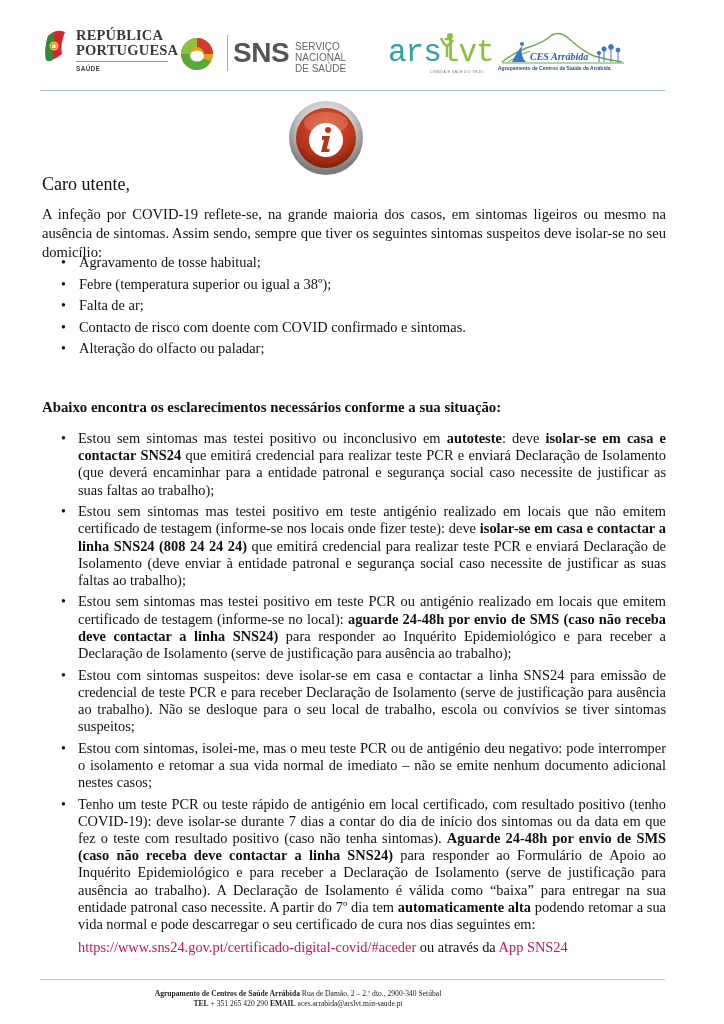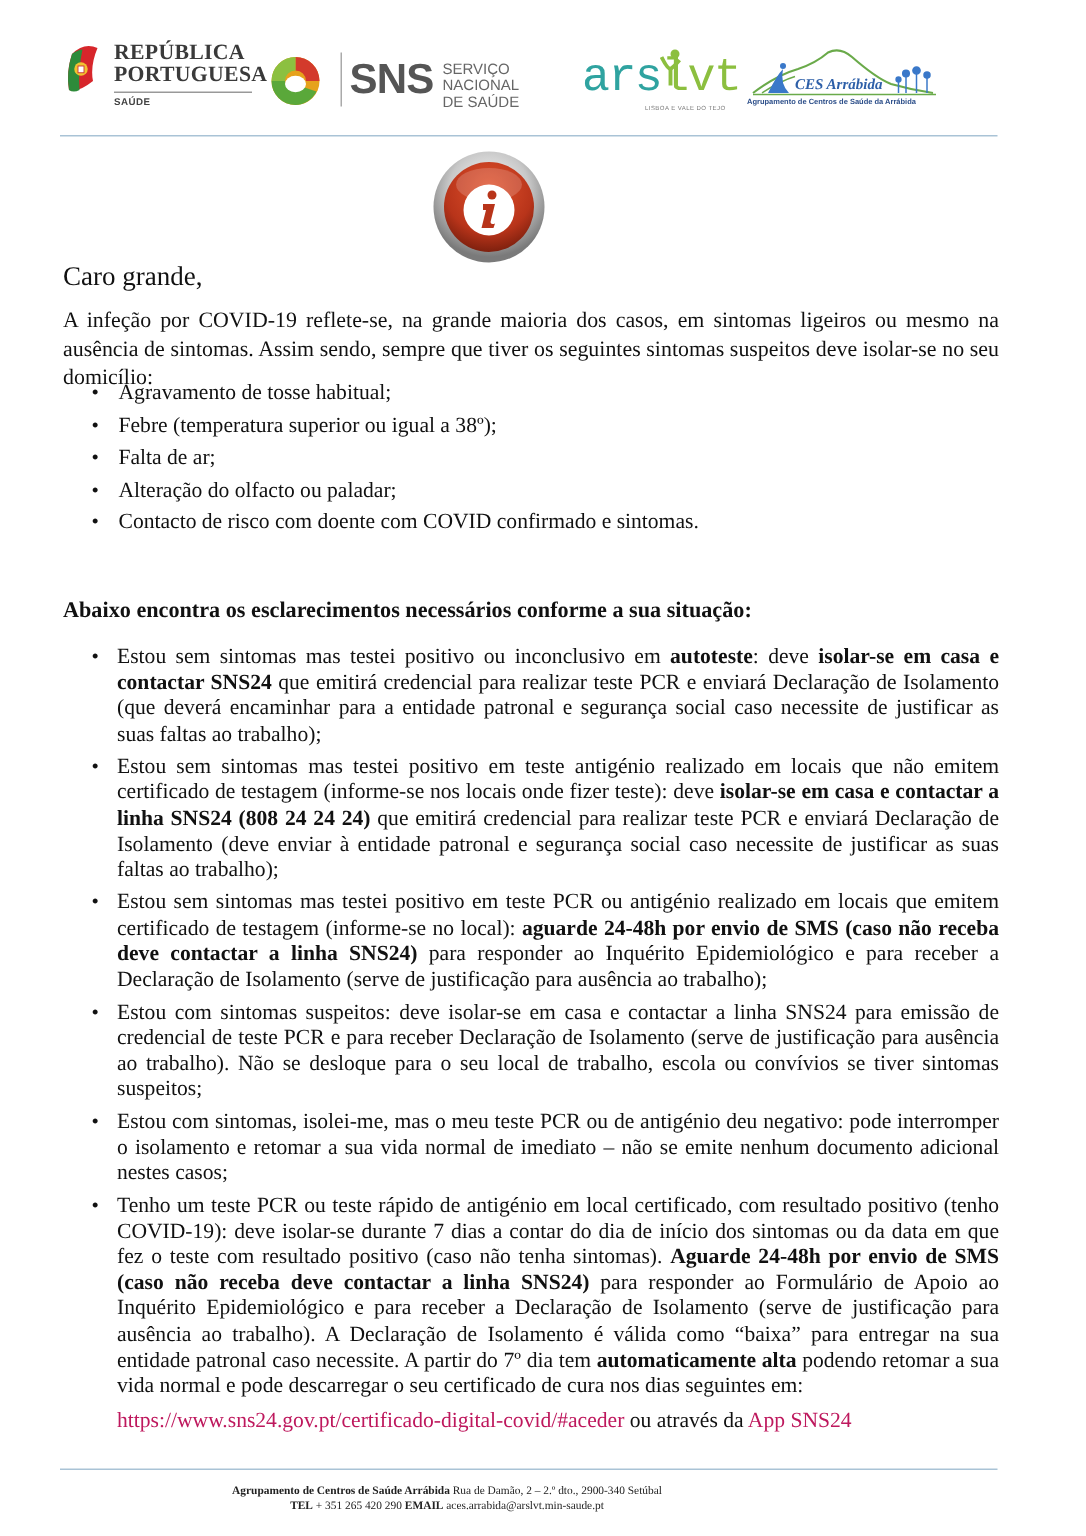--- a/index.html
+++ b/index.html
@@ -153,29 +153,29 @@
     </radialGradient>
   </defs>
   <circle cx="39" cy="39" r="37" fill="url(#ring)"></circle>
   <circle cx="39" cy="39" r="30" fill="url(#red)"></circle>
   <ellipse cx="39" cy="24" rx="22" ry="11" fill="#ffffff" opacity="0.18"></ellipse>
   <circle cx="39" cy="41" r="17" fill="#ffffff"></circle>
   <circle cx="41" cy="31" r="3" fill="#b8341a"></circle>
   <path d="M35 37 L43 37 L40 49 Q40 51 43 50 L42 53 L34 53 L37 41 L35 41Z" fill="#b8341a"></path>
 </svg>
 
-<div class="greeting">Caro grande,</div>
+<div class="greeting">Caro utente,</div>
 <div class="intro">A infeção por COVID-19 reflete-se, na grande maioria dos casos, em sintomas ligeiros ou mesmo na ausência de sintomas. Assim sendo, sempre que tiver os seguintes sintomas suspeitos deve isolar-se no seu domicílio:</div>
 
 <ul class="symptoms">
   <li>Agravamento de tosse habitual;</li>
   <li>Febre (temperatura superior ou igual a 38º);</li>
   <li>Falta de ar;</li>
+  <li>Contacto de risco com doente com COVID confirmado e sintomas.</li>
   <li>Alteração do olfacto ou paladar;</li>
-  <li>Contacto de risco com doente com COVID confirmado e sintomas.</li>
 </ul>
 
 <div class="section-title">Abaixo encontra os esclarecimentos necessários conforme a sua situação:</div>
 
 <ul class="situations">
   <li><span class="u">Estou sem sintomas mas testei positivo ou inconclusivo em </span><span class="u b">autoteste</span><span>: deve </span><span class="b">isolar-se em casa e contactar SNS24</span><span> que emitirá credencial para realizar teste PCR e enviará Declaração de Isolamento (que deverá encaminhar para a entidade patronal e segurança social caso necessite de justificar as suas faltas ao trabalho);</span></li>
   <li><span class="u">Estou sem sintomas mas testei positivo em teste antigénio realizado em locais que não emitem certificado de testagem (informe-se nos locais onde fizer teste)</span><span>: deve </span><span class="b">isolar-se em casa e contactar a linha SNS24 (808 24 24 24)</span><span> que emitirá credencial para realizar teste PCR e enviará Declaração de Isolamento (deve enviar à entidade patronal e segurança social caso necessite de justificar as suas faltas ao trabalho);</span></li>
   <li><span class="u">Estou sem sintomas mas testei positivo em teste PCR ou antigénio realizado em locais que emitem certificado de testagem (informe-se no local)</span><span>: </span><span class="b">aguarde 24-48h por envio de SMS (caso não receba deve contactar a linha SNS24)</span><span> para responder ao Inquérito Epidemiológico e para receber a Declaração de Isolamento (serve de justificação para ausência ao trabalho);</span></li>
   <li><span class="u">Estou com sintomas suspeitos</span><span>: deve isolar-se em casa e contactar a linha SNS24 para emissão de credencial de teste PCR e para receber Declaração de Isolamento (serve de justificação para ausência ao trabalho). Não se desloque para o seu local de trabalho, escola ou convívios se tiver sintomas suspeitos;</span></li>
   <li><span class="u">Estou com sintomas, isolei-me, mas o meu teste PCR ou de antigénio deu negativo</span><span>: pode interromper o isolamento e retomar a sua vida normal de imediato – não se emite nenhum documento adicional nestes casos;</span></li>

